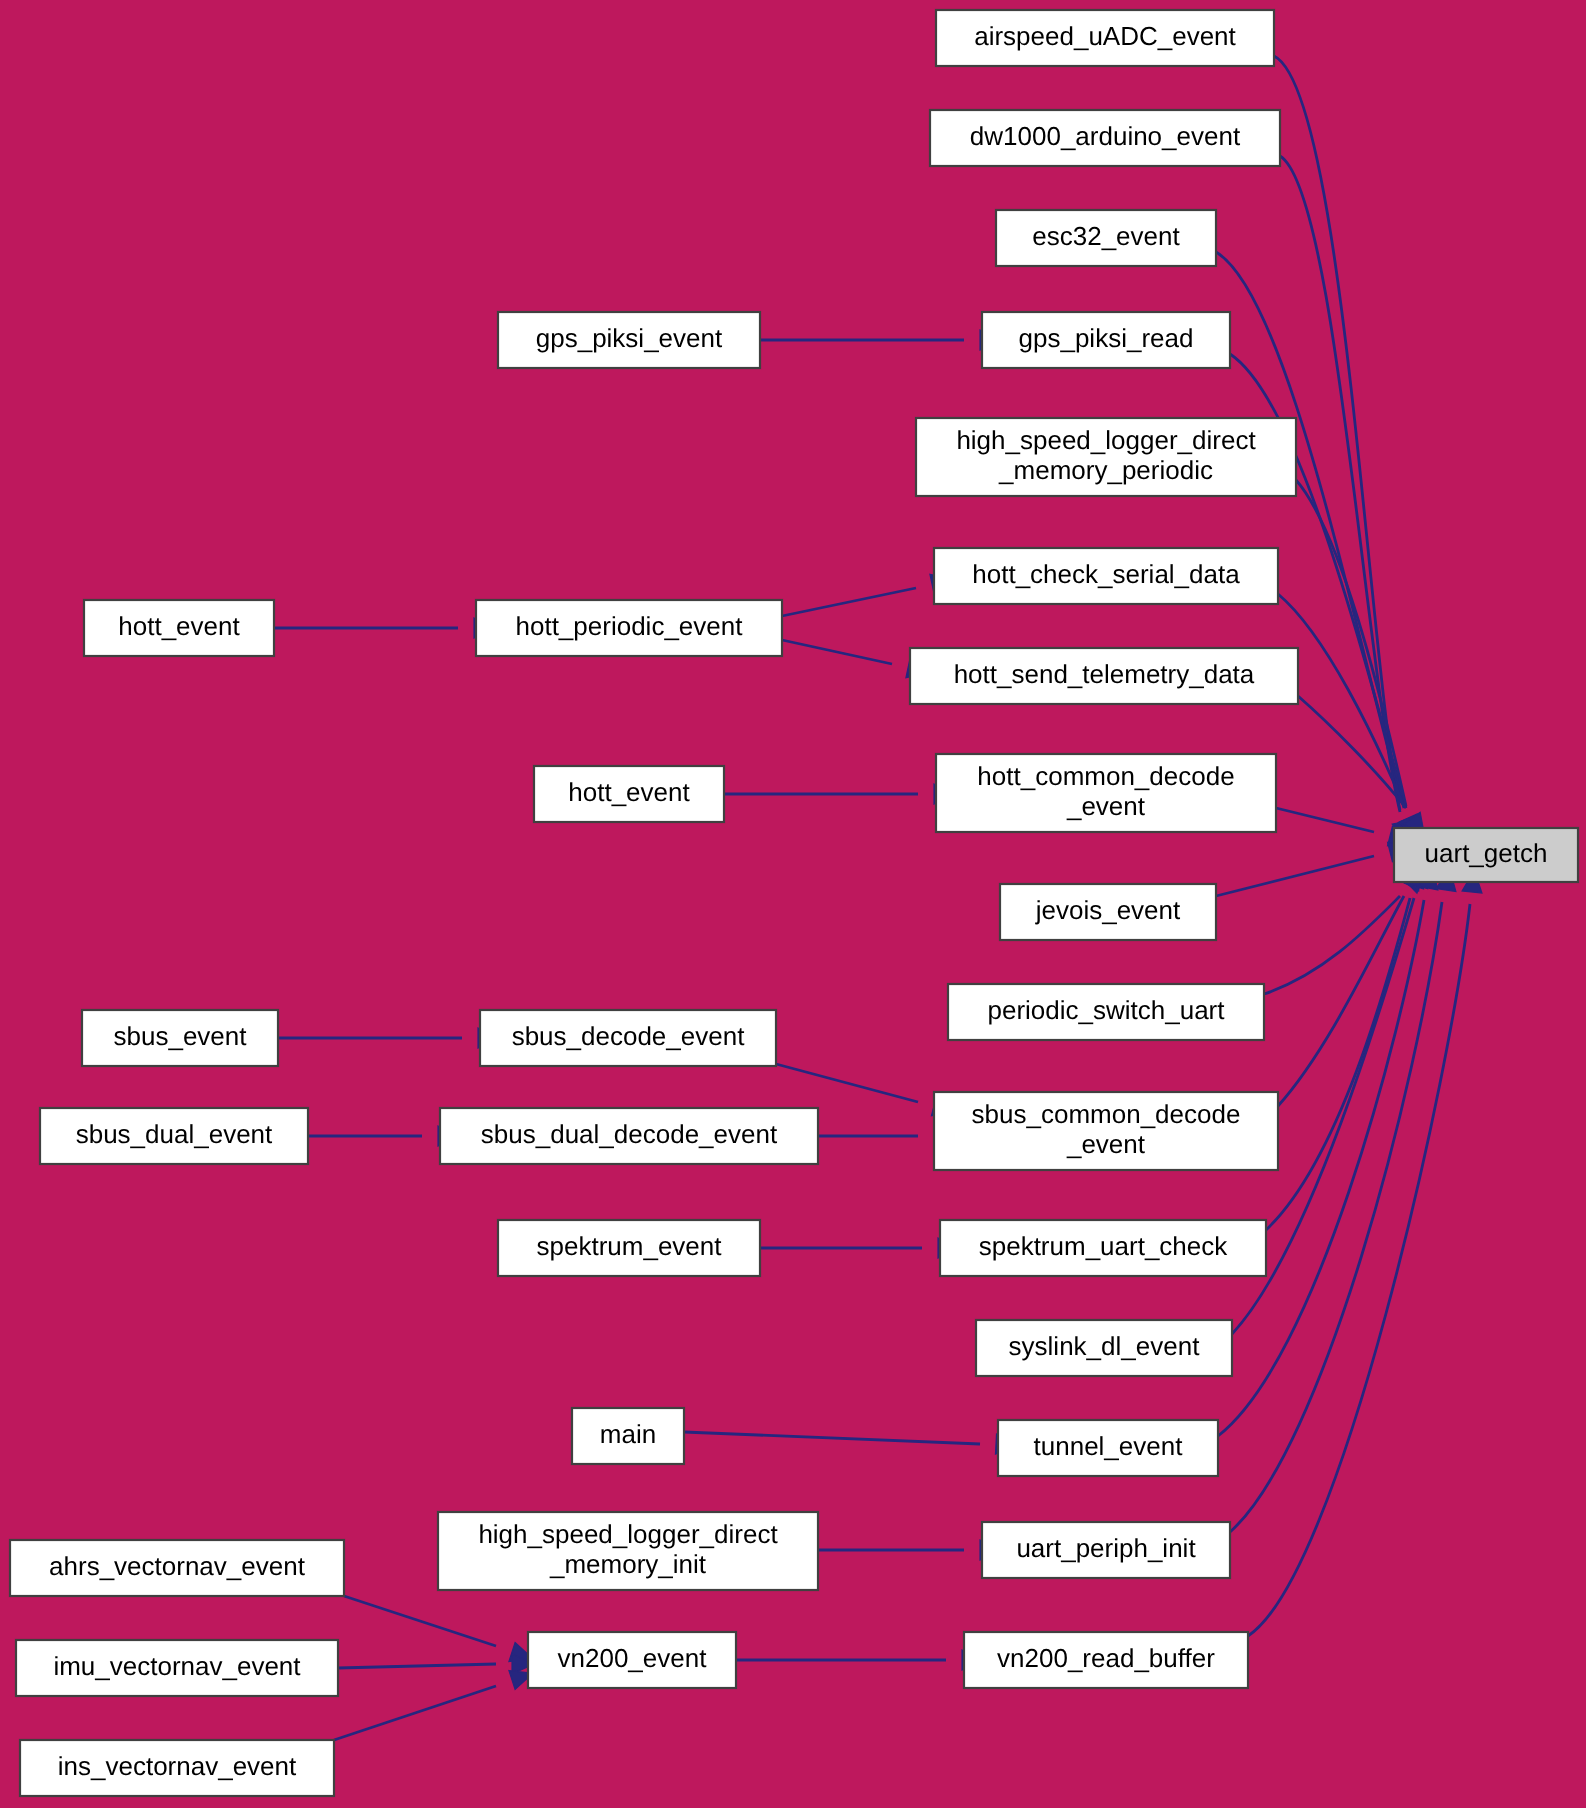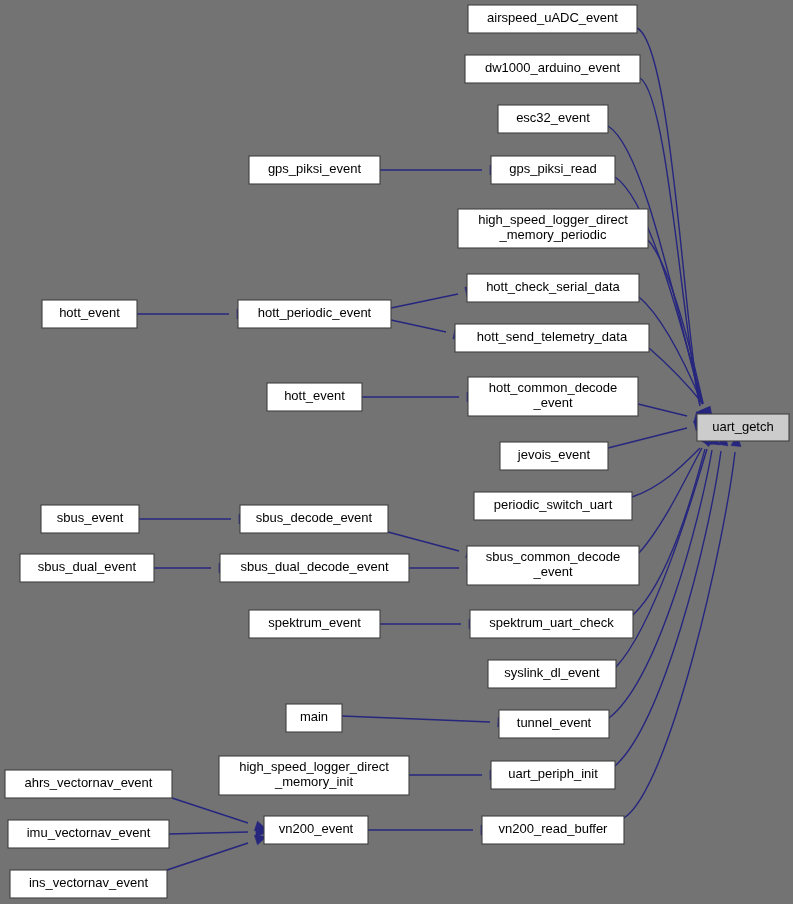--- a/index.html
+++ b/index.html
@@ -4,21 +4,21 @@
 <style>
   html, body {
     margin: 0;
     padding: 0;
     background: #ffffff;
   }
   #graph-root {
     position: relative;
     width: 793px;
     height: 904px;
-    background: #737373;
+    background: #be185d;
     font-family: "Liberation Sans", "DejaVu Sans", sans-serif;
     overflow: hidden;
   }
   svg#callgraph {
     display: block;
     width: 793px;
     height: 904px;
   }
   .node-box {
     fill: #ffffff;

